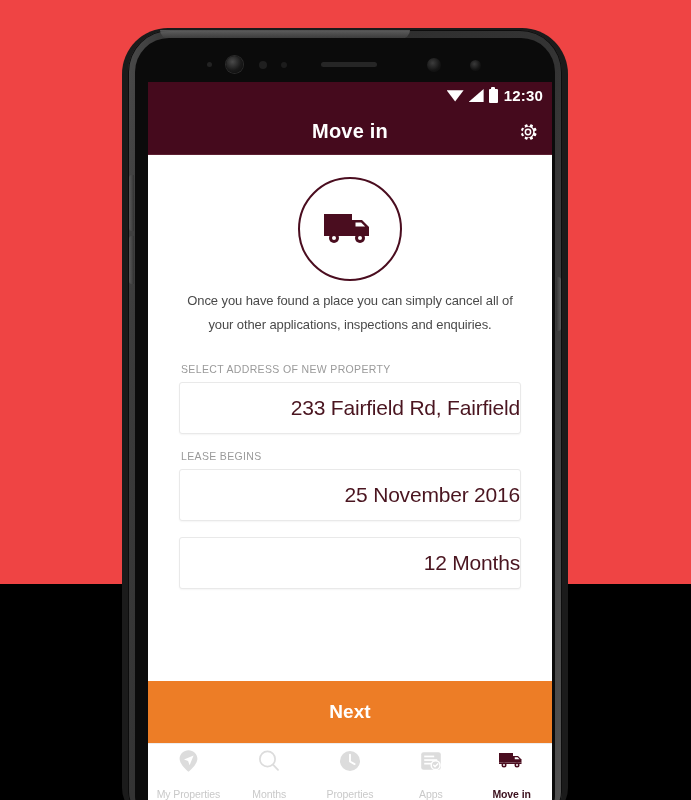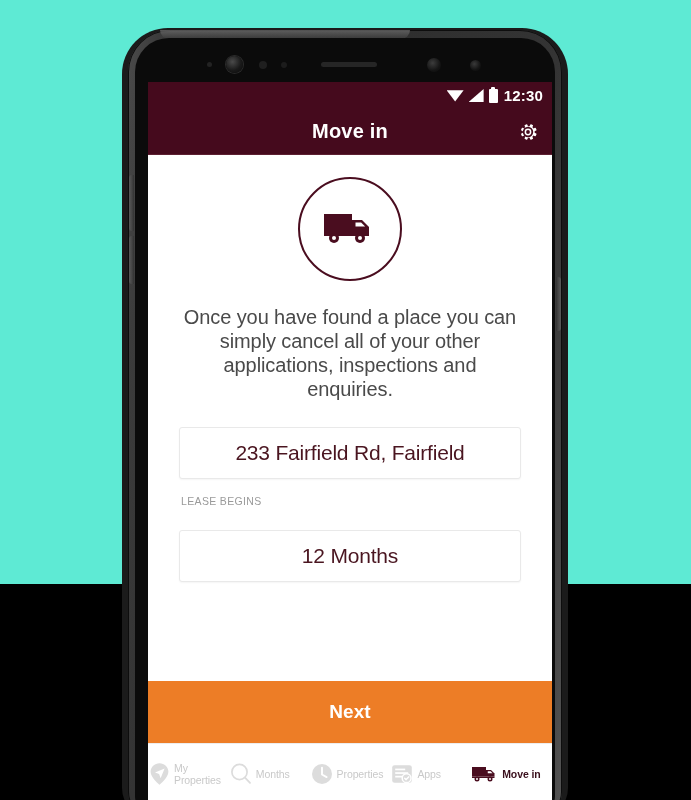--- a/index.html
+++ b/index.html
@@ -9,21 +9,21 @@
     height: 800px;
     background: #000000;
     overflow: hidden;
     font-family: "Liberation Sans", sans-serif;
   }
 
   #stage {
     position: relative;
     width: 691px;
     height: 584px;
-    background: #5eead4;
+    background: #ef4444;
   }
 
   
   .phone-shadow {
     position: absolute;
     left: 122px;
     top: 28px;
     width: 446px;
     height: 790px;
     border-radius: 46px 46px 30px 30px;
@@ -198,24 +198,24 @@
   .hero-circle {
     width: 104px; height: 104px;
     border-radius: 50%;
     border: 2px solid #4a0d1f;
     display: flex;
     align-items: center;
     justify-content: center;
   }
 
   .intro {
-    margin-top: 24px;
+    margin-top: 8px;
     text-align: center;
     color: #4a4a4a;
-    font-size: 20px;
+    font-size: 13px;
     line-height: 24px;
     letter-spacing: -.1px;
     flex: none;
   }
 
   .field-group { margin-top: 16px; flex: none; }
   .field-group.first { margin-top: 26px; }
 
   .field-label {
     color: #9a9a9a;
@@ -225,21 +225,21 @@
     margin-bottom: 7px;
     padding-left: 2px;
   }
   .field-box {
     height: 52px;
     border: 1px solid #e9e9e9;
     border-radius: 3px;
     background: #ffffff;
     display: flex;
     align-items: center;
-    justify-content: center;
+    justify-content: flex-end;
     box-shadow: 0 1px 2px rgba(0,0,0,.045);
     cursor: pointer;
   }
   .field-value {
     color: #4a1520;
     font-size: 21px;
     letter-spacing: -.2px;
   }
 
   
@@ -263,23 +263,23 @@
   .tabbar {
     height: 57px;
     background: #ffffff;
     border-top: 1px solid #ededed;
     display: flex;
     flex: none;
   }
   .tab {
     flex: 1 1 0;
     display: flex;
-    flex-direction: row;
-    align-items: center;
-    justify-content: flex-start;
+    flex-direction: column;
+    align-items: center;
+    justify-content: space-between;
     gap: 3px;
     cursor: pointer;
     padding-top: 4px;
   }
   .tab-icon { height: 25px; display: flex; align-items: center; justify-content: center; }
   .tab-label {
     font-size: 10.5px;
     color: #c9c9c9;
     letter-spacing: -.1px;
   }
@@ -341,27 +341,31 @@
             <circle cx="12" cy="29" r="2" fill="#ffffff"></circle>
             <circle cx="38" cy="29" r="5" fill="#4a0d1f"></circle>
             <circle cx="38" cy="29" r="2" fill="#ffffff"></circle>
           </svg>
         </div>
       </div>
 
       <div class="intro">Once you have found a place you can simply cancel all of your other applications, inspections and enquiries.</div>
 
       <div class="field-group first">
+        <div class="field-label">SELECT ADDRESS OF NEW PROPERTY</div>
         <div class="field-box">
           <span class="field-value">233 Fairfield Rd, Fairfield</span>
         </div>
       </div>
 
       <div class="field-group">
         <div class="field-label">LEASE BEGINS</div>
+        <div class="field-box">
+          <span class="field-value">25 November 2016</span>
+        </div>
       </div>
 
       <div class="field-group">
         <div class="field-box">
           <span class="field-value">12 Months</span>
         </div>
       </div>
 
     </div>
 

